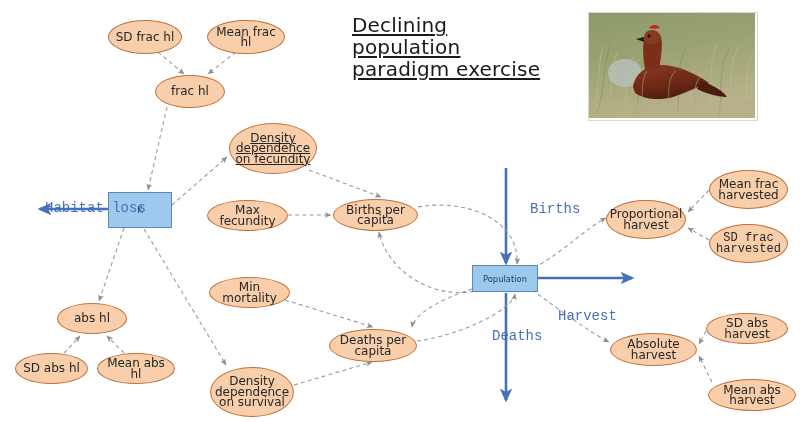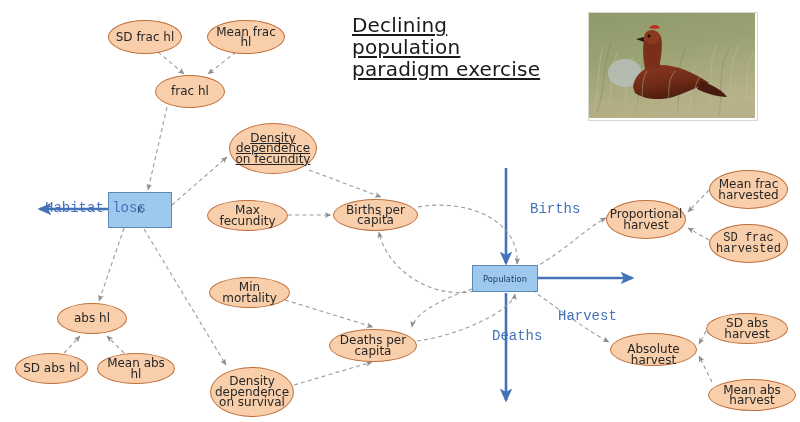--- a/index.html
+++ b/index.html
@@ -308,21 +308,21 @@
   </div>
 
   <div class="node-ellipse" style="left:709px; top:170px; width:79px; height:39px;">
     <span>Mean frac harvested</span>
   </div>
 
   <div class="node-ellipse" style="left:709px; top:224px; width:79px; height:39px;font-family:Liberation Mono, monospace;">
     <span>SD frac harvested</span>
   </div>
 
-  <div class="node-ellipse" style="left:610px; top:333px; width:87px; height:33px;align-items:flex-end;">
+  <div class="node-ellipse" style="left:610px; top:333px; width:87px; height:33px;">
     <span>Absolute harvest</span>
   </div>
 
   <div class="node-ellipse" style="left:706px; top:313px; width:82px; height:31px;">
     <span>SD abs harvest</span>
   </div>
 
   <div class="node-ellipse" style="left:708px; top:379px; width:88px; height:32px;">
     <span>Mean abs harvest</span>
   </div>

